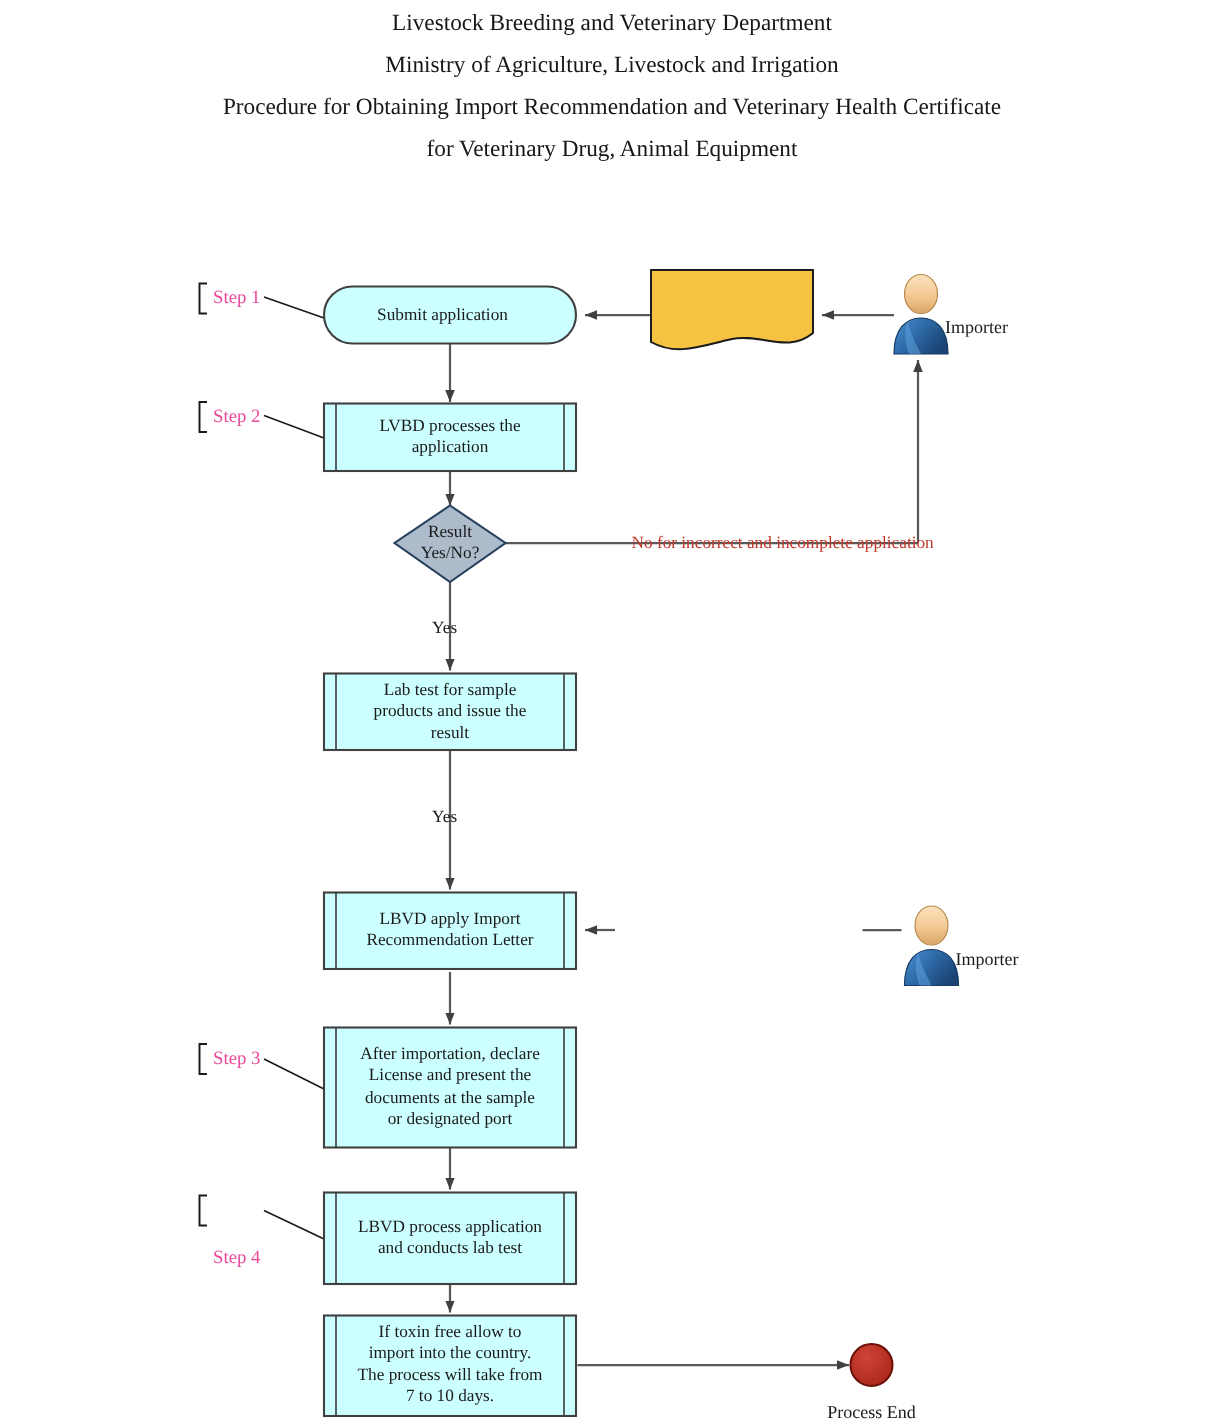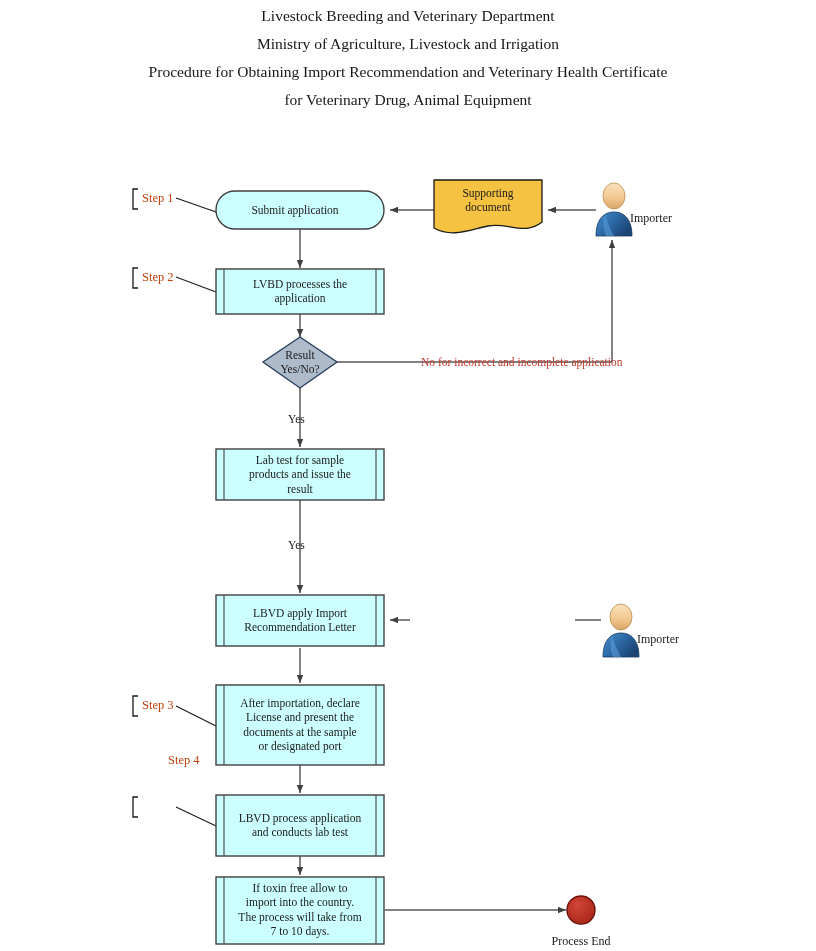--- a/index.html
+++ b/index.html
@@ -16,21 +16,21 @@
 
   
   .node-text{
     position:absolute;text-align:center;font-size:11.5px;line-height:14.4px;
     color:#1a1a1a;pointer-events:none;
   }
   .node-text span{display:block;}
 
   
   .step-label{
-    position:absolute;font-size:12.5px;line-height:16px;color:#c2410c;
+    position:absolute;font-size:12.5px;line-height:16px;color:#ec4899;
     padding-left:6px;
   }
 
   
   .anno{position:absolute;font-size:11.5px;line-height:14.5px;color:#1a1a1a;}
   .anno-red{color:#c0392b;}
   .edge-label{position:absolute;font-size:11.5px;color:#1a1a1a;}
   .actor-label{position:absolute;font-size:12px;color:#1a1a1a;}
   .end-label{position:absolute;font-size:12px;color:#1a1a1a;text-align:center;}
 </style>
@@ -164,30 +164,26 @@
     <g>
       <ellipse cx="621" cy="617" rx="11" ry="13" fill="url(#headGrad)" stroke="#b98b4e" stroke-width="0.8"></ellipse>
       <path d="M603,657 C603,640 611,633 621,633 C631,633 639,640 639,657 Z" fill="url(#bodyGrad)" stroke="#163a63" stroke-width="0.8"></path>
       <path d="M612,635 C615,647 619,652 621,657 L613,657 C610,650 610,641 612,635 Z" fill="#5ea0dd" opacity="0.55"></path>
     </g>
   </svg>
 
   <div class="step-label" style="left:136px;top:190px;">Step 1</div>
   <div class="step-label" style="left:136px;top:269px;">Step 2</div>
   <div class="step-label" style="left:136px;top:697px;">Step 3</div>
-  <div class="step-label" style="left:136px;top:752px;margin-left:26px;">Step 4</div>
+  <div class="step-label" style="left:136px;top:830px;">Step 4</div>
 
   <div class="node-text" style="left:216px;top:203px;width:158px;">
     <span>Submit application</span>
   </div>
 
-  <div class="node-text" style="left:434px;top:186px;width:108px;">
-    <span>Supporting</span>
-    <span>document</span>
-  </div>
 
   <div class="node-text" style="left:224px;top:277px;width:152px;">
     <span>LVBD processes the</span>
     <span>application</span>
   </div>
 
   <div class="node-text" style="left:263px;top:348px;width:74px;">
     <span>Result</span>
     <span>Yes/No?</span>
   </div>

